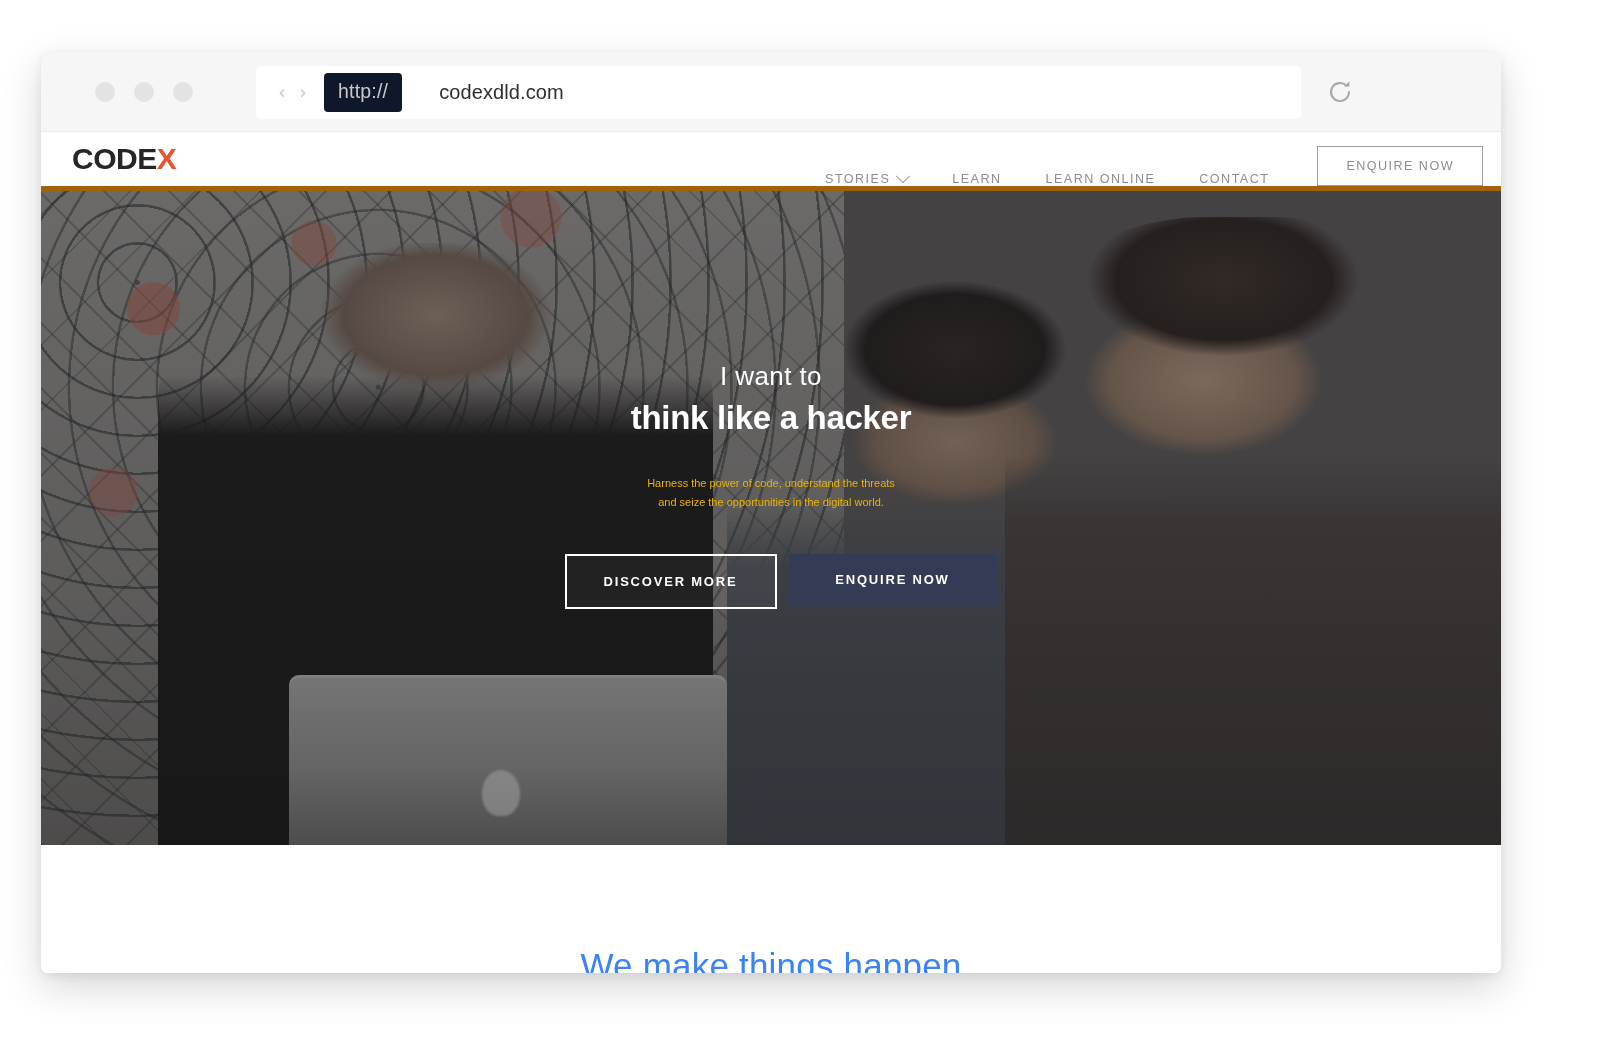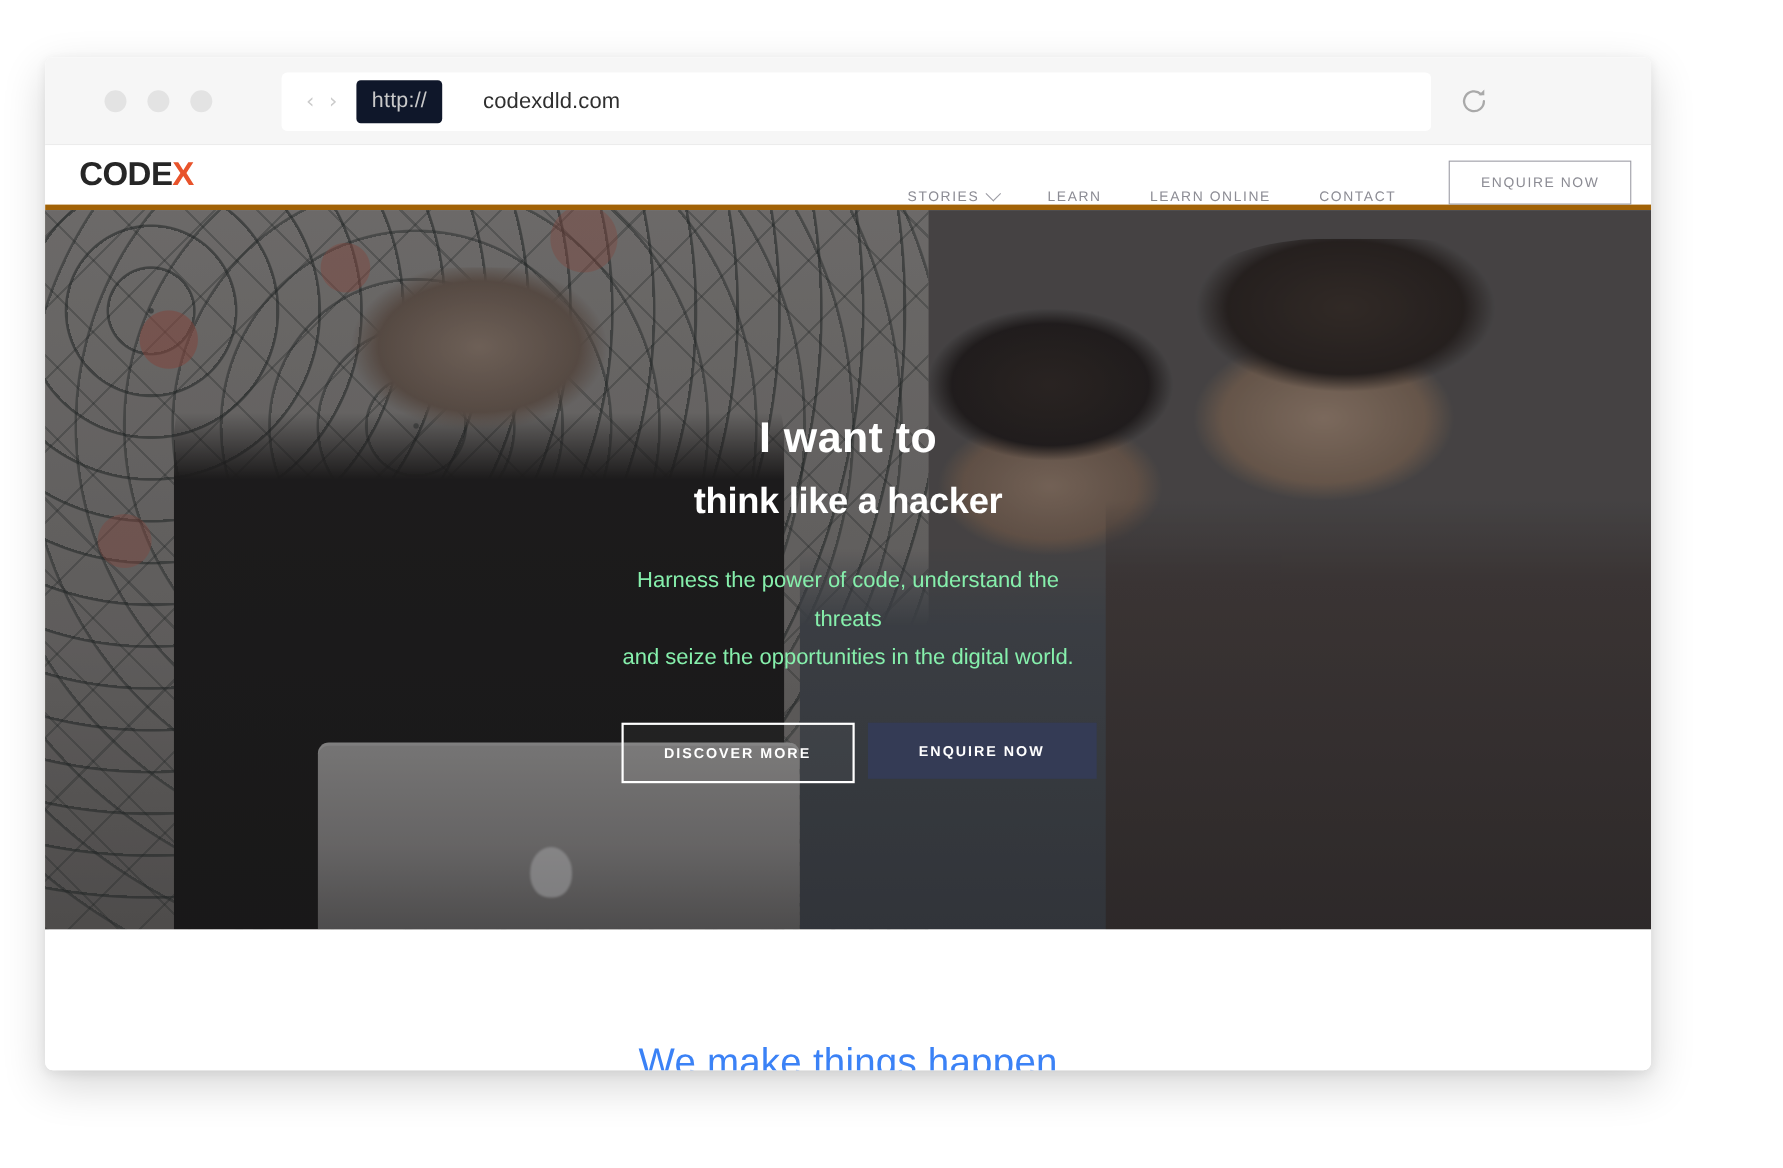--- a/index.html
+++ b/index.html
@@ -260,40 +260,40 @@
   }
   #hero-content {
     position: absolute;
     left: 0;
     right: 0;
     top: 172px;
     text-align: center;
     color: #ffffff;
   }
   #hero-kicker {
-    font-size: 39px;
-    font-weight: 700;
+    font-size: 26px;
+    font-weight: 400;
     letter-spacing: 0.4px;
     line-height: 1.05;
-    margin: 16px;
+    margin: 0;
   }
   #hero-title {
     font-size: 33px;
     font-weight: bold;
     letter-spacing: -0.3px;
     line-height: 1.18;
     margin: 9px 0 0;
   }
   #hero-sub {
     margin: 36px auto 0;
     width: 420px;
-    font-size: 20px;
+    font-size: 11px;
     line-height: 1.75;
     font-weight: 400;
-    color: #86efac;
+    color: #eab308;
   }
   #hero-sub span { display: block; }
   #hero-ctas {
     margin-top: 41px;
     display: flex;
     justify-content: center;
     gap: 12px;
     padding-left: 19px;
   }
   #btn-discover {

